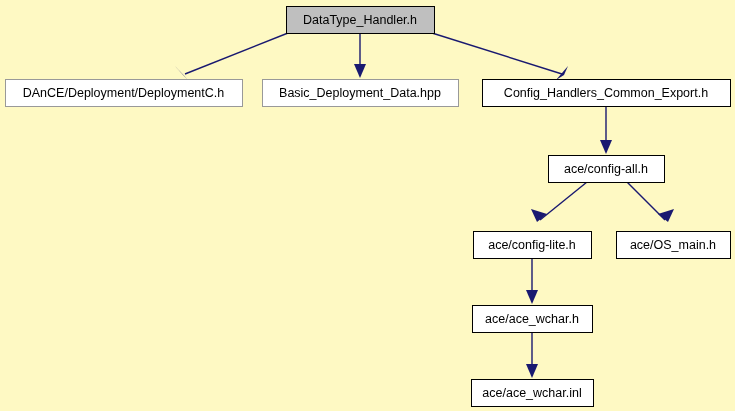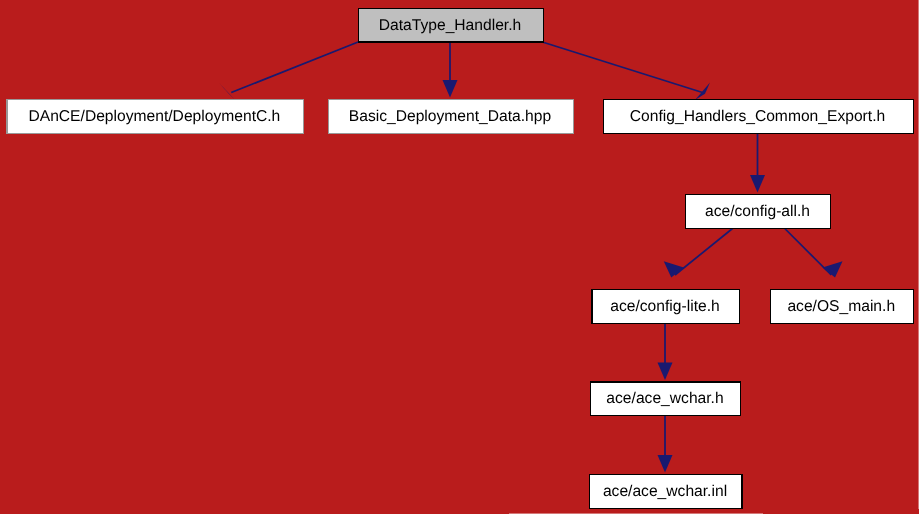--- a/index.html
+++ b/index.html
@@ -39,21 +39,21 @@
   .edge-line {
     fill: none;
   }
   .edge-head {
     stroke: none;
   }
 </style>
 </head>
 <body>
 
-<div id="graph-root" style="background: #b91c1c;">
+<div id="graph-root" style="background: #fef9c3;">
   <svg id="dep-graph" viewBox="0 0 735 411" xmlns="http://www.w3.org/2000/svg">
     <g id="edges-layer">
         <g>
           <path d="M 288,33 L 185,74" class="edge-line" stroke="#191970" stroke-width="1.4"></path>
           <polygon points="183,75 175,66 188,80" class="edge-head" fill="#191970"></polygon>
         </g>
         <g>
           <path d="M 360,33 L 360,68" class="edge-line" stroke="#191970" stroke-width="1.4"></path>
           <polygon points="360,78 354,64 366,64" class="edge-head" fill="#191970"></polygon>
         </g>

